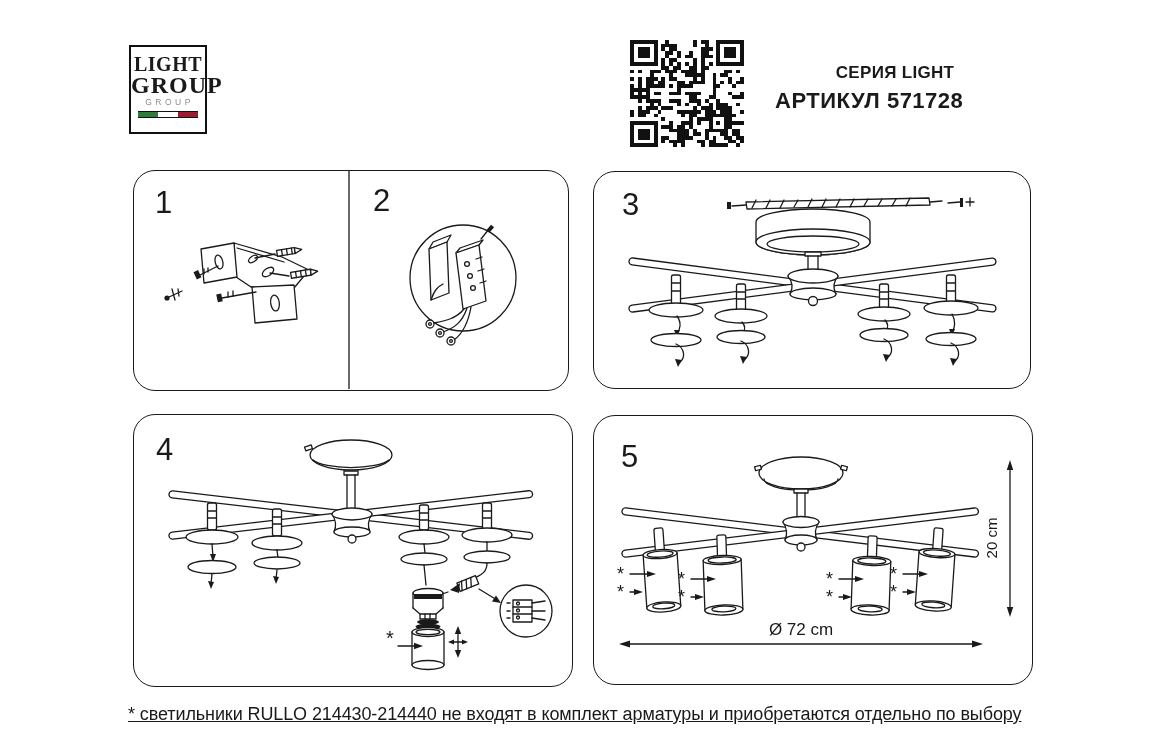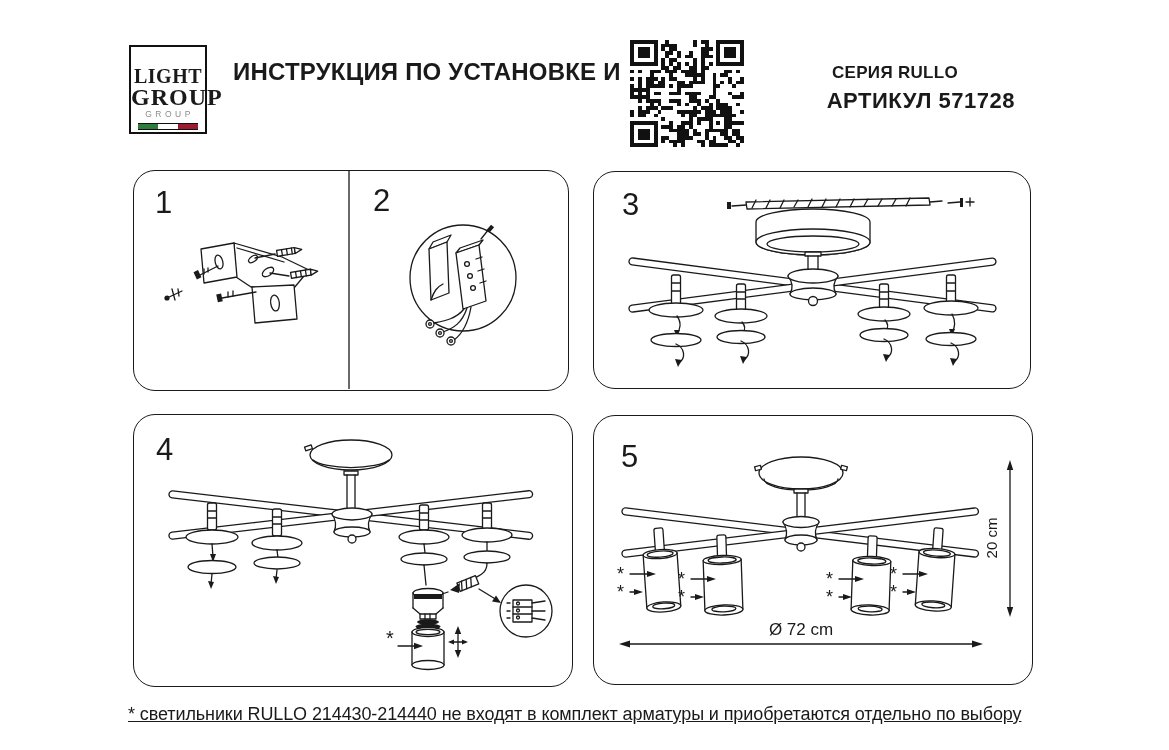--- a/index.html
+++ b/index.html
@@ -1,30 +1,30 @@
 <!DOCTYPE html>
 <html><head>
 <meta charset="utf-8">
 <style>
   html,body{margin:0;padding:0;background:#fff;}
   .page{position:relative;width:1169px;height:750px;background:#fff;overflow:hidden;
         font-family:"Liberation Sans",sans-serif;color:#1a1a1a;}
   
   .logo{position:absolute;left:129px;top:45px;width:78px;height:89px;border:2px solid #111;
         box-sizing:border-box;text-align:center;font-family:"Liberation Serif",serif;background:#fff;}
-  .logo-light{margin-top:20px;font-size:20px;font-weight:700;letter-spacing:.5px;line-height:19px;}
+  .logo-light{margin-top:8px;font-size:20px;font-weight:700;letter-spacing:.5px;line-height:19px;}
   .logo-star{font-size:24px;font-weight:700;letter-spacing:1px;line-height:22px;}
   .logo-group{font-family:"Liberation Sans",sans-serif;font-size:8.5px;color:#8c8c8c;
               letter-spacing:3.5px;line-height:11px;margin-top:1px;text-indent:3px;text-align:center;}
   .flag{display:flex;height:5px;margin:3px 7px 0;border-top:1.5px solid #111;border-bottom:1.5px solid #111;}
   .flag span{flex:1;}
   .title{position:absolute;left:233px;top:56px;font-size:24px;font-weight:700;line-height:32px;letter-spacing:.2px;}
   .qr{position:absolute;left:630px;top:40px;width:114px;height:107px;}
   .series{position:absolute;left:775px;top:63px;width:240px;text-align:center;font-size:17px;font-weight:700;letter-spacing:.3px;}
-  .article{position:absolute;left:775px;top:88px;width:240px;text-align:right;font-size:22px;font-weight:700;letter-spacing:.5px;}
+  .article{position:absolute;left:775px;top:88px;width:240px;text-align:left;font-size:22px;font-weight:700;letter-spacing:.5px;}
   
   .panel{position:absolute;border:1.7px solid #1a1a1a;border-radius:22px;box-sizing:border-box;background:#fff;}
   .p12{left:133px;top:170px;width:436px;height:221px;}
   .p3{left:593px;top:171px;width:438px;height:218px;}
   .p4{left:133px;top:414px;width:440px;height:273px;}
   .p5{left:593px;top:415px;width:440px;height:270px;}
   .panel svg.diag{position:absolute;left:0;top:0;}
   .step-num{position:absolute;font-size:31px;line-height:31px;font-weight:400;}
   .footnote{position:absolute;left:128px;top:704px;font-size:18px;letter-spacing:-.1px;text-decoration:underline;}
   
@@ -43,28 +43,27 @@
     <div class="logo-star">GROUP</div>
     <div class="logo-group">GROUP</div>
     <div class="flag">
       <span style="background:#2e7d3a"></span>
         <span style="background:#ffffff"></span>
         <span style="background:#9c1b30"></span>
     </div>
   </div>
 
   <div class="title">
-    <div>ИНСТРУКЦИЯ ПО УСТАНОВКЕ И</div>
   </div>
 
   <svg class="qr" id="qr" viewBox="0 0 29 29" preserveAspectRatio="none" shape-rendering="crispEdges">
       <path d="M0 0h1v1h-1zM1 0h1v1h-1zM2 0h1v1h-1zM3 0h1v1h-1zM4 0h1v1h-1zM5 0h1v1h-1zM6 0h1v1h-1zM9 0h1v1h-1zM16 0h1v1h-1zM18 0h1v1h-1zM19 0h1v1h-1zM22 0h1v1h-1zM23 0h1v1h-1zM24 0h1v1h-1zM25 0h1v1h-1zM26 0h1v1h-1zM27 0h1v1h-1zM28 0h1v1h-1zM0 1h1v1h-1zM6 1h1v1h-1zM8 1h1v1h-1zM9 1h1v1h-1zM10 1h1v1h-1zM11 1h1v1h-1zM16 1h1v1h-1zM19 1h1v1h-1zM22 1h1v1h-1zM28 1h1v1h-1zM0 2h1v1h-1zM2 2h1v1h-1zM3 2h1v1h-1zM4 2h1v1h-1zM6 2h1v1h-1zM8 2h1v1h-1zM10 2h1v1h-1zM11 2h1v1h-1zM18 2h1v1h-1zM19 2h1v1h-1zM20 2h1v1h-1zM22 2h1v1h-1zM24 2h1v1h-1zM25 2h1v1h-1zM26 2h1v1h-1zM28 2h1v1h-1zM0 3h1v1h-1zM2 3h1v1h-1zM3 3h1v1h-1zM4 3h1v1h-1zM6 3h1v1h-1zM9 3h1v1h-1zM10 3h1v1h-1zM12 3h1v1h-1zM15 3h1v1h-1zM18 3h1v1h-1zM19 3h1v1h-1zM22 3h1v1h-1zM24 3h1v1h-1zM25 3h1v1h-1zM26 3h1v1h-1zM28 3h1v1h-1zM0 4h1v1h-1zM2 4h1v1h-1zM3 4h1v1h-1zM4 4h1v1h-1zM6 4h1v1h-1zM9 4h1v1h-1zM12 4h1v1h-1zM14 4h1v1h-1zM15 4h1v1h-1zM18 4h1v1h-1zM19 4h1v1h-1zM20 4h1v1h-1zM22 4h1v1h-1zM24 4h1v1h-1zM25 4h1v1h-1zM26 4h1v1h-1zM28 4h1v1h-1zM0 5h1v1h-1zM6 5h1v1h-1zM8 5h1v1h-1zM10 5h1v1h-1zM11 5h1v1h-1zM16 5h1v1h-1zM18 5h1v1h-1zM22 5h1v1h-1zM28 5h1v1h-1zM0 6h1v1h-1zM1 6h1v1h-1zM2 6h1v1h-1zM3 6h1v1h-1zM4 6h1v1h-1zM5 6h1v1h-1zM6 6h1v1h-1zM8 6h1v1h-1zM10 6h1v1h-1zM12 6h1v1h-1zM14 6h1v1h-1zM16 6h1v1h-1zM18 6h1v1h-1zM20 6h1v1h-1zM22 6h1v1h-1zM23 6h1v1h-1zM24 6h1v1h-1zM25 6h1v1h-1zM26 6h1v1h-1zM27 6h1v1h-1zM28 6h1v1h-1zM8 7h1v1h-1zM9 7h1v1h-1zM11 7h1v1h-1zM12 7h1v1h-1zM15 7h1v1h-1zM16 7h1v1h-1zM18 7h1v1h-1zM19 7h1v1h-1zM0 8h1v1h-1zM2 8h1v1h-1zM5 8h1v1h-1zM6 8h1v1h-1zM7 8h1v1h-1zM9 8h1v1h-1zM10 8h1v1h-1zM11 8h1v1h-1zM13 8h1v1h-1zM14 8h1v1h-1zM15 8h1v1h-1zM16 8h1v1h-1zM18 8h1v1h-1zM24 8h1v1h-1zM25 8h1v1h-1zM27 8h1v1h-1zM5 9h1v1h-1zM10 9h1v1h-1zM14 9h1v1h-1zM15 9h1v1h-1zM16 9h1v1h-1zM17 9h1v1h-1zM18 9h1v1h-1zM21 9h1v1h-1zM23 9h1v1h-1zM24 9h1v1h-1zM0 10h1v1h-1zM2 10h1v1h-1zM4 10h1v1h-1zM5 10h1v1h-1zM6 10h1v1h-1zM8 10h1v1h-1zM10 10h1v1h-1zM11 10h1v1h-1zM16 10h1v1h-1zM18 10h1v1h-1zM21 10h1v1h-1zM25 10h1v1h-1zM28 10h1v1h-1zM2 11h1v1h-1zM4 11h1v1h-1zM5 11h1v1h-1zM7 11h1v1h-1zM8 11h1v1h-1zM12 11h1v1h-1zM13 11h1v1h-1zM15 11h1v1h-1zM16 11h1v1h-1zM17 11h1v1h-1zM18 11h1v1h-1zM21 11h1v1h-1zM23 11h1v1h-1zM25 11h1v1h-1zM27 11h1v1h-1zM28 11h1v1h-1zM0 12h1v1h-1zM2 12h1v1h-1zM4 12h1v1h-1zM5 12h1v1h-1zM6 12h1v1h-1zM7 12h1v1h-1zM8 12h1v1h-1zM10 12h1v1h-1zM12 12h1v1h-1zM13 12h1v1h-1zM14 12h1v1h-1zM15 12h1v1h-1zM21 12h1v1h-1zM22 12h1v1h-1zM26 12h1v1h-1zM0 13h1v1h-1zM1 13h1v1h-1zM2 13h1v1h-1zM3 13h1v1h-1zM4 13h1v1h-1zM12 13h1v1h-1zM21 13h1v1h-1zM0 14h1v1h-1zM2 14h1v1h-1zM4 14h1v1h-1zM6 14h1v1h-1zM7 14h1v1h-1zM10 14h1v1h-1zM11 14h1v1h-1zM12 14h1v1h-1zM14 14h1v1h-1zM15 14h1v1h-1zM16 14h1v1h-1zM17 14h1v1h-1zM21 14h1v1h-1zM25 14h1v1h-1zM28 14h1v1h-1zM0 15h1v1h-1zM1 15h1v1h-1zM2 15h1v1h-1zM3 15h1v1h-1zM4 15h1v1h-1zM15 15h1v1h-1zM16 15h1v1h-1zM20 15h1v1h-1zM21 15h1v1h-1zM26 15h1v1h-1zM27 15h1v1h-1zM28 15h1v1h-1zM2 16h1v1h-1zM4 16h1v1h-1zM5 16h1v1h-1zM6 16h1v1h-1zM7 16h1v1h-1zM10 16h1v1h-1zM11 16h1v1h-1zM12 16h1v1h-1zM15 16h1v1h-1zM16 16h1v1h-1zM17 16h1v1h-1zM19 16h1v1h-1zM22 16h1v1h-1zM5 17h1v1h-1zM7 17h1v1h-1zM12 17h1v1h-1zM14 17h1v1h-1zM17 17h1v1h-1zM20 17h1v1h-1zM22 17h1v1h-1zM23 17h1v1h-1zM24 17h1v1h-1zM27 17h1v1h-1zM2 18h1v1h-1zM4 18h1v1h-1zM5 18h1v1h-1zM6 18h1v1h-1zM8 18h1v1h-1zM9 18h1v1h-1zM10 18h1v1h-1zM16 18h1v1h-1zM18 18h1v1h-1zM19 18h1v1h-1zM20 18h1v1h-1zM22 18h1v1h-1zM23 18h1v1h-1zM24 18h1v1h-1zM25 18h1v1h-1zM0 19h1v1h-1zM2 19h1v1h-1zM3 19h1v1h-1zM4 19h1v1h-1zM7 19h1v1h-1zM12 19h1v1h-1zM13 19h1v1h-1zM14 19h1v1h-1zM15 19h1v1h-1zM16 19h1v1h-1zM17 19h1v1h-1zM19 19h1v1h-1zM20 19h1v1h-1zM21 19h1v1h-1zM23 19h1v1h-1zM24 19h1v1h-1zM25 19h1v1h-1zM28 19h1v1h-1zM0 20h1v1h-1zM2 20h1v1h-1zM3 20h1v1h-1zM6 20h1v1h-1zM13 20h1v1h-1zM15 20h1v1h-1zM16 20h1v1h-1zM19 20h1v1h-1zM20 20h1v1h-1zM21 20h1v1h-1zM22 20h1v1h-1zM23 20h1v1h-1zM24 20h1v1h-1zM25 20h1v1h-1zM26 20h1v1h-1zM8 21h1v1h-1zM15 21h1v1h-1zM17 21h1v1h-1zM18 21h1v1h-1zM19 21h1v1h-1zM20 21h1v1h-1zM24 21h1v1h-1zM25 21h1v1h-1zM0 22h1v1h-1zM1 22h1v1h-1zM2 22h1v1h-1zM3 22h1v1h-1zM4 22h1v1h-1zM5 22h1v1h-1zM6 22h1v1h-1zM10 22h1v1h-1zM13 22h1v1h-1zM14 22h1v1h-1zM15 22h1v1h-1zM17 22h1v1h-1zM20 22h1v1h-1zM22 22h1v1h-1zM24 22h1v1h-1zM25 22h1v1h-1zM26 22h1v1h-1zM27 22h1v1h-1zM28 22h1v1h-1zM0 23h1v1h-1zM6 23h1v1h-1zM8 23h1v1h-1zM9 23h1v1h-1zM10 23h1v1h-1zM12 23h1v1h-1zM13 23h1v1h-1zM15 23h1v1h-1zM20 23h1v1h-1zM24 23h1v1h-1zM25 23h1v1h-1zM0 24h1v1h-1zM2 24h1v1h-1zM3 24h1v1h-1zM4 24h1v1h-1zM6 24h1v1h-1zM10 24h1v1h-1zM11 24h1v1h-1zM12 24h1v1h-1zM13 24h1v1h-1zM14 24h1v1h-1zM16 24h1v1h-1zM19 24h1v1h-1zM20 24h1v1h-1zM21 24h1v1h-1zM22 24h1v1h-1zM23 24h1v1h-1zM24 24h1v1h-1zM26 24h1v1h-1zM27 24h1v1h-1zM0 25h1v1h-1zM2 25h1v1h-1zM3 25h1v1h-1zM4 25h1v1h-1zM6 25h1v1h-1zM12 25h1v1h-1zM13 25h1v1h-1zM14 25h1v1h-1zM16 25h1v1h-1zM17 25h1v1h-1zM19 25h1v1h-1zM23 25h1v1h-1zM24 25h1v1h-1zM26 25h1v1h-1zM27 25h1v1h-1zM0 26h1v1h-1zM2 26h1v1h-1zM3 26h1v1h-1zM4 26h1v1h-1zM6 26h1v1h-1zM8 26h1v1h-1zM9 26h1v1h-1zM12 26h1v1h-1zM13 26h1v1h-1zM14 26h1v1h-1zM15 26h1v1h-1zM19 26h1v1h-1zM21 26h1v1h-1zM24 26h1v1h-1zM25 26h1v1h-1zM27 26h1v1h-1zM28 26h1v1h-1zM0 27h1v1h-1zM6 27h1v1h-1zM8 27h1v1h-1zM10 27h1v1h-1zM11 27h1v1h-1zM12 27h1v1h-1zM13 27h1v1h-1zM17 27h1v1h-1zM18 27h1v1h-1zM20 27h1v1h-1zM21 27h1v1h-1zM25 27h1v1h-1zM26 27h1v1h-1zM28 27h1v1h-1zM0 28h1v1h-1zM1 28h1v1h-1zM2 28h1v1h-1zM3 28h1v1h-1zM4 28h1v1h-1zM5 28h1v1h-1zM6 28h1v1h-1zM11 28h1v1h-1zM13 28h1v1h-1zM18 28h1v1h-1zM20 28h1v1h-1zM21 28h1v1h-1zM22 28h1v1h-1zM23 28h1v1h-1zM24 28h1v1h-1zM27 28h1v1h-1z" fill="#111111"></path>
     </svg>
 
-  <div class="series">СЕРИЯ RULLO</div>
+  <div class="series">СЕРИЯ LIGHT</div>
   <div class="article">АРТИКУЛ 571728</div>
 
   <div class="panel p12">
     <div class="step-num" style="left:21px;top:16px">1</div>
     <div class="step-num" style="left:239px;top:14px">2</div>
     <svg class="diag" width="433" height="218" viewBox="0 0 433 218">
       <line x1="215" y1="0" x2="215" y2="218"></line>
 
       <g>
         <polygon class="w" points="100,72 148,86 175,99 160,117 117,116 102,106"></polygon>

